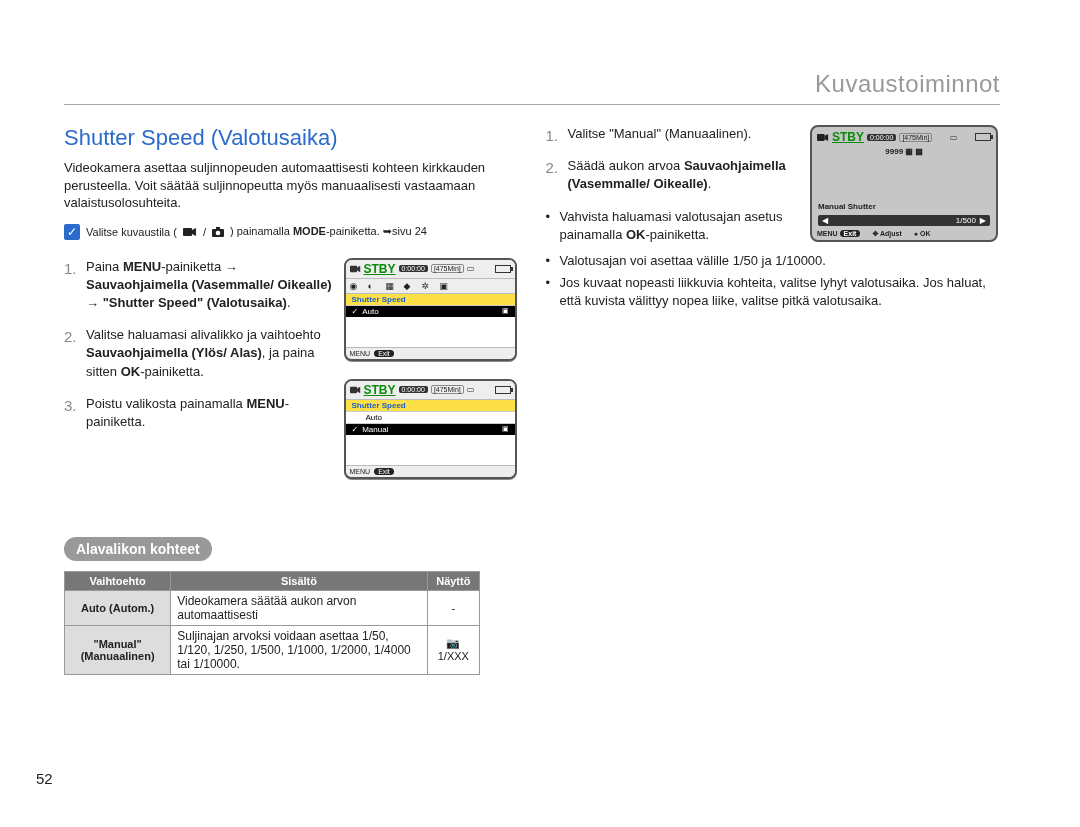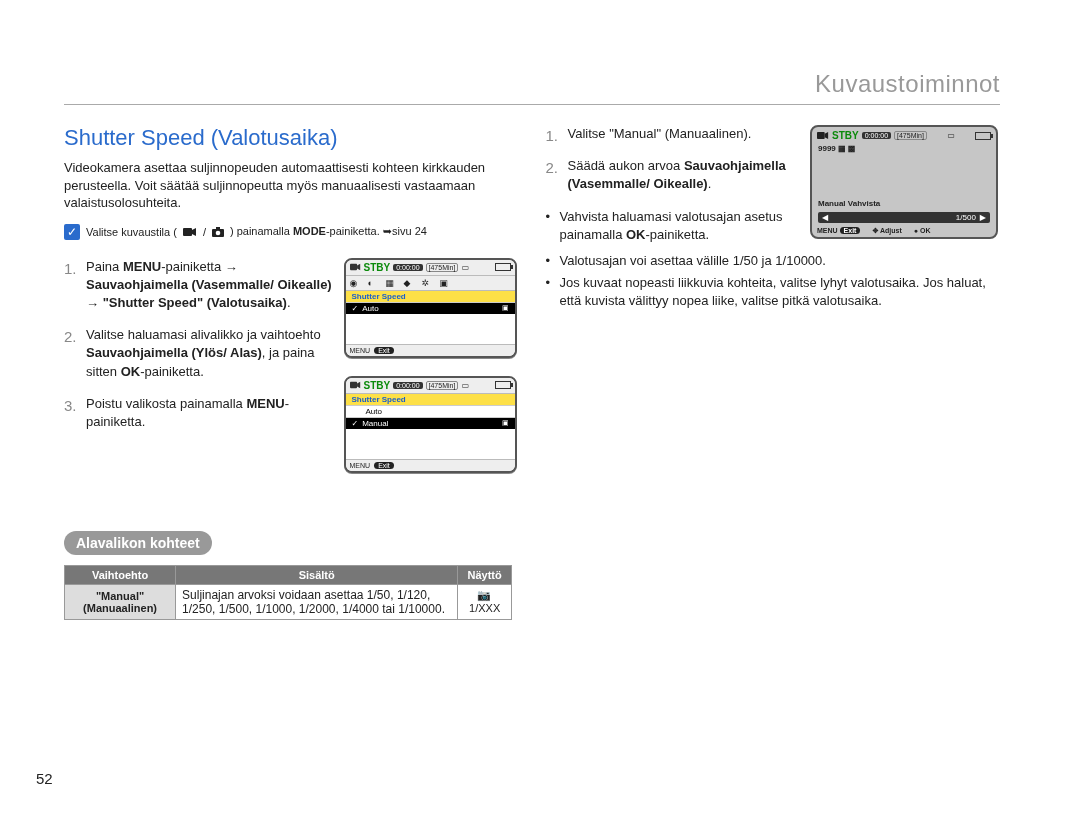--- a/index.html
+++ b/index.html
@@ -93,21 +93,21 @@
     font-size: 8px;
   }
   .screen .top {
     background: #eee;
     padding: 2px 4px;
     display: flex;
     align-items: center;
     gap: 3px;
     border-bottom: 1px solid #bbb;
   }
-  .stby { color: #0b8a0b; font-weight: bold; font-size: 10px;}
+  .stby { color: #0b8a0b; font-weight: bold; font-size: 12px; text-decoration: underline;}
   .time-pill {
     background: #333; color: #fff; padding: 0 3px; border-radius: 2px; font-size: 7px;
   }
   .min-pill {
     border: 1px solid #888; padding: 0 2px; border-radius: 2px; font-size: 7px;
   }
   .batt {
     margin-left: auto;
     width: 16px; height: 8px; border: 1px solid #333; position: relative;
   }
@@ -186,21 +186,21 @@
     border-radius: 8px;
     background: #c6c6c6;
     overflow: hidden;
     font-size: 8px;
   }
   .screen-r .row1 {
     display:flex; align-items:center; gap:3px;
     padding: 3px 5px;
   }
   .screen-r .row2 {
-    text-align: left; padding: 0 6px 2px; font-size:8px; font-weight:bold;
+    text-align: center; padding: 0 6px 2px; font-size:8px; font-weight:bold;
   }
   .screen-r .body { height: 42px; }
   .screen-r .label {
     padding: 2px 6px;
     font-size: 8px;
     font-weight: bold;
   }
   .screen-r .bar {
     margin: 2px 6px;
     background: #333;
@@ -226,21 +226,21 @@
     font-size: 14px;
     font-weight: bold;
     padding: 4px 12px;
     margin-top: 40px;
     margin-bottom: 10px;
     border-radius: 12px;
   }
   table.sub {
     border-collapse: collapse;
     font-size: 12px;
-    width: 448px;
+    width: 416px;
   }
   table.sub th {
     background: #777;
     color: #fff;
     font-weight: bold;
     padding: 3px 6px;
     border: 1px solid #999;
     font-size: 11px;
   }
   table.sub td {
@@ -380,20 +380,25 @@
       </div>
 
       
       <div class="sub-section">Alavalikon kohteet</div>
       <table class="sub">
         <tbody>
             <tr>
           <th>Vaihtoehto</th>
           <th>Sisältö</th>
           <th>Näyttö</th>
+        </tr>
+        <tr>
+          <td class="opt">Auto (Autom.)</td>
+          <td>Videokamera säätää aukon arvon automaattisesti</td>
+          <td class="disp">-</td>
         </tr>
         <tr>
           <td class="opt">"Manual" (Manuaalinen)</td>
           <td>Suljinajan arvoksi voidaan asettaa 1/50, 1/120, 1/250, 1/500, 1/1000, 1/2000, 1/4000 tai 1/10000.</td>
           <td class="disp">📷 1/XXX</td>
         </tr>
       </tbody>
         </table>
     </div>
 
@@ -424,21 +429,21 @@
               <span class="time-pill">0:00:00</span>
               <span class="min-pill">[475Min]</span>
               <span style="margin-left:auto">▭</span>
               <span class="batt"><span class="fill"></span></span>
             </div>
             <div class="row2">
               <span>9999</span>
               <span> ▦ ▩</span>
             </div>
             <div class="body"></div>
-            <div class="label">Manual Vahvista</div>
+            <div class="label">Manual Shutter</div>
             <div class="bar">
               <span>◀</span>
               <span class="val">1/500</span>
               <span style="margin-left:4px">▶</span>
             </div>
             <div class="bot">
               <span><span>MENU</span> <span class="pill">Exit</span></span>
               <span>✥ <span>Adjust</span></span>
               <span>● <span>OK</span></span>
             </div>

